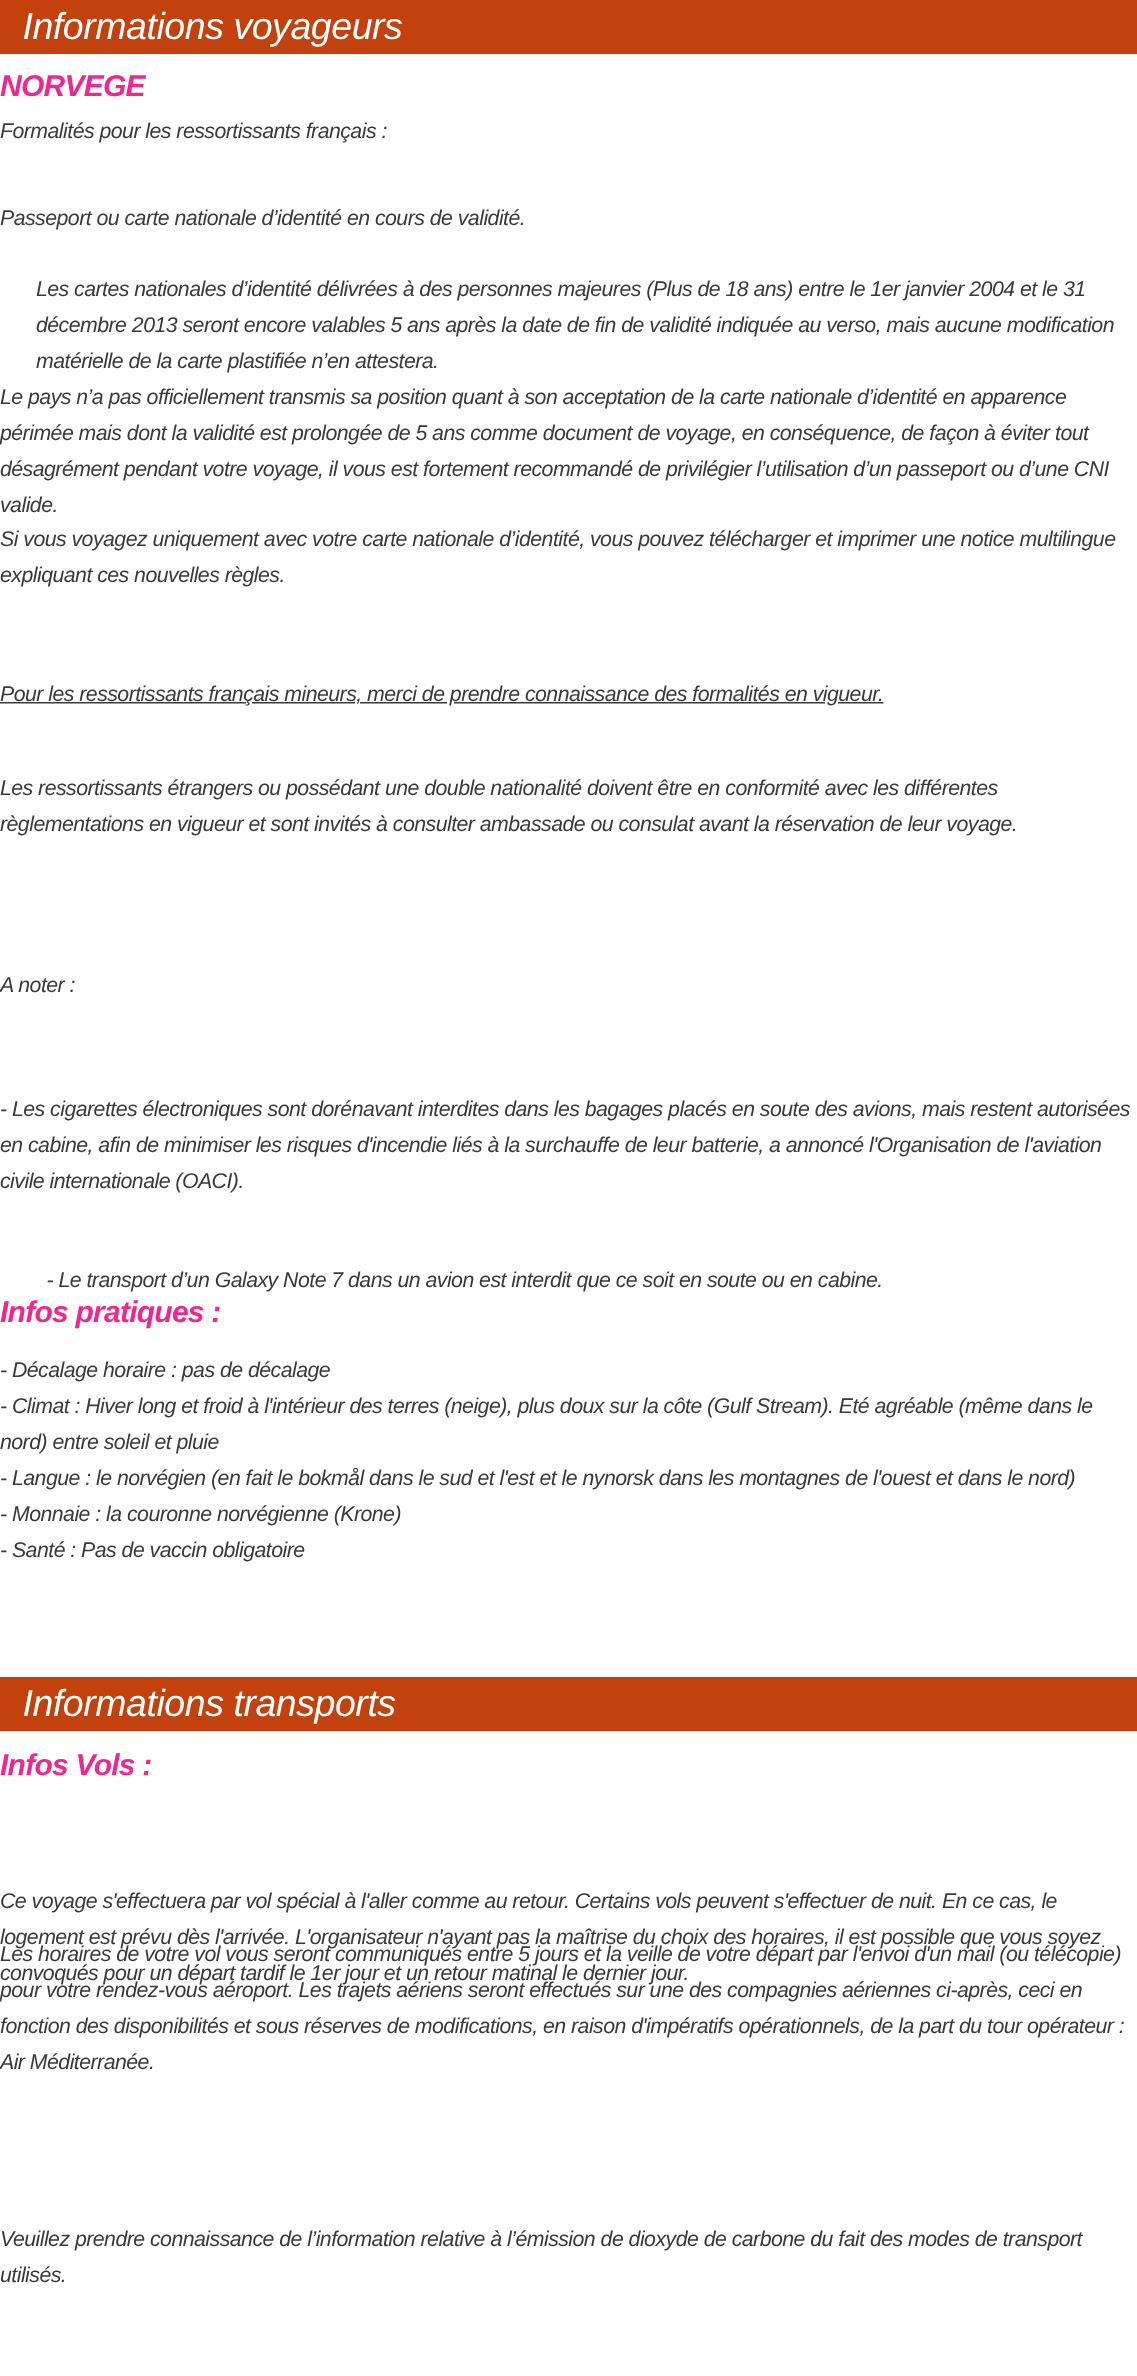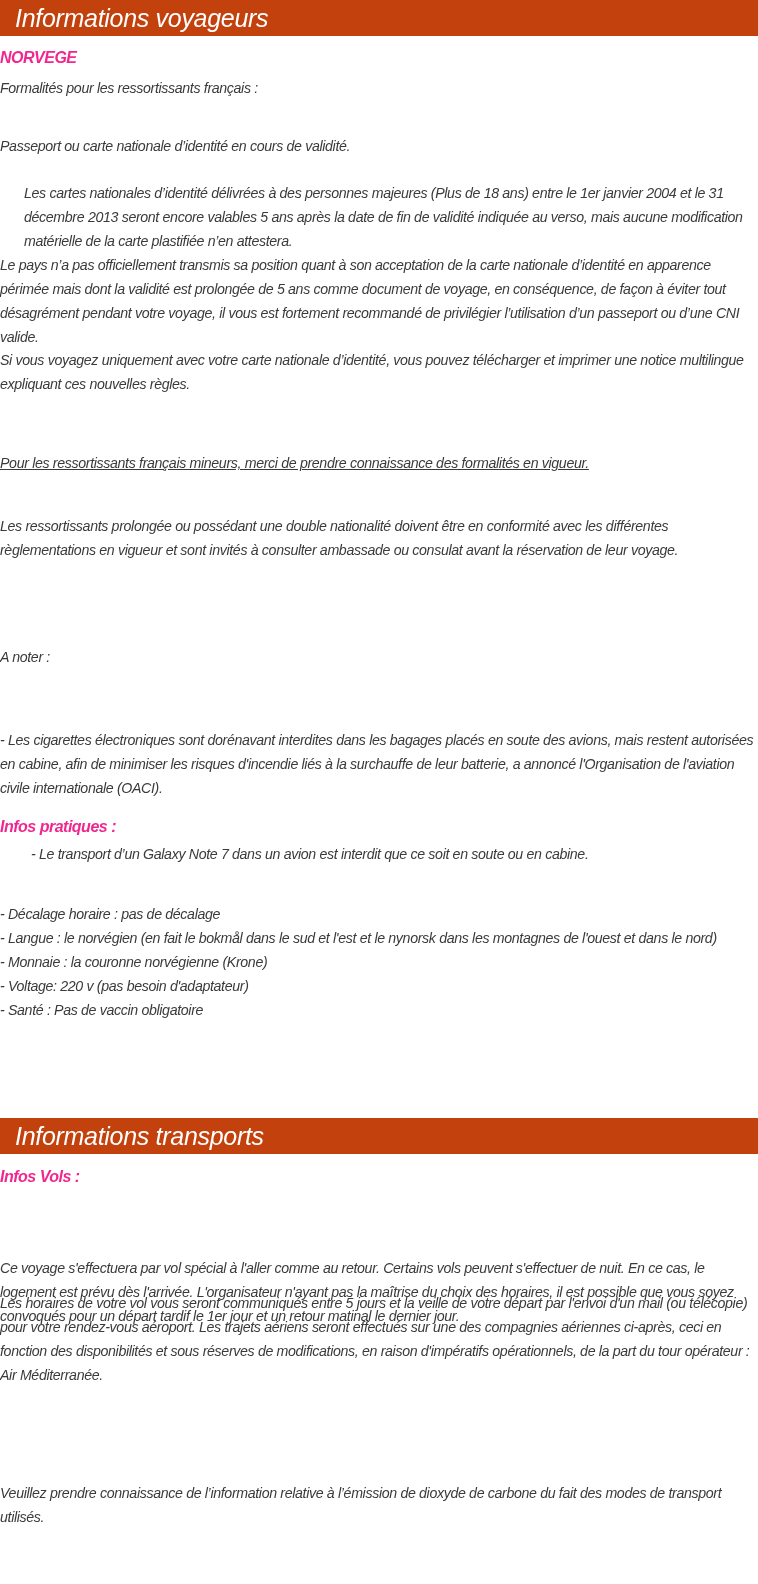--- a/index.html
+++ b/index.html
@@ -8,52 +8,52 @@
       font-family: "Liberation Sans", sans-serif;
     }
     .band {
       position: absolute; left: 0; width: 758px; height: 36px;
       background: #c2410c; color: #ffffff;
       font-style: italic; font-size: 25px; line-height: 36px;
       padding-left: 15px; box-sizing: border-box; letter-spacing: -0.3px;
     }
     .h-pink {
       position: absolute; left: 0; color: #f0278f;
-      font-style: italic; font-size: 16px; font-weight: bold; letter-spacing: -0.5px;
+      font-style: italic; font-size: 20px; font-weight: bold; letter-spacing: -0.5px;
       line-height: 30px;
     }
     .p {
       position: absolute; left: 0; width: 756px; color: #3a3a3a;
       font-style: italic; font-size: 14.2px; line-height: 24px; letter-spacing: -0.35px;
       margin: 0;
     }
   </style>
 </head>
 <body>
 
 <div class="band" style="top:0;">Informations voyageurs</div>
 <div class="h-pink" style="top:43px;">NORVEGE</div>
 
 <p class="p" style="top:76px;">Formalités pour les ressortissants français :</p>
 <p class="p" style="top:134px;">Passeport ou carte nationale d’identité en cours de validité.</p>
 <p class="p" style="top:181px;padding-left:24px;">Les cartes nationales d’identité délivrées à des personnes majeures (Plus de 18 ans) entre le 1er janvier 2004 et le 31 décembre 2013 seront encore valables 5 ans après la date de fin de validité indiquée au verso, mais aucune modification matérielle de la carte plastifiée n’en attestera.</p>
 <p class="p" style="top:253px;">Le pays n’a pas officiellement transmis sa position quant à son acceptation de la carte nationale d’identité en apparence périmée mais dont la validité est prolongée de 5 ans comme document de voyage, en conséquence, de façon à éviter tout désagrément pendant votre voyage, il vous est fortement recommandé de privilégier l’utilisation d’un passeport ou d’une CNI valide.</p>
 <p class="p" style="top:348px;">Si vous voyagez uniquement avec votre carte nationale d’identité, vous pouvez télécharger et imprimer une notice multilingue expliquant ces nouvelles règles.</p>
 <p class="p" style="top:451px;text-decoration:underline;">Pour les ressortissants français mineurs, merci de prendre connaissance des formalités en vigueur.</p>
-<p class="p" style="top:514px;">Les ressortissants prolongée ou possédant une double nationalité doivent être en conformité avec les différentes règlementations en vigueur et sont invités à consulter ambassade ou consulat avant la réservation de leur voyage.</p>
+<p class="p" style="top:514px;">Les ressortissants étrangers ou possédant une double nationalité doivent être en conformité avec les différentes règlementations en vigueur et sont invités à consulter ambassade ou consulat avant la réservation de leur voyage.</p>
 <p class="p" style="top:645px;">A noter :</p>
 <p class="p" style="top:728px;">- Les cigarettes électroniques sont dorénavant interdites dans les bagages placés en soute des avions, mais restent autorisées en cabine, afin de minimiser les risques d'incendie liés à la surchauffe de leur batterie, a annoncé l'Organisation de l'aviation civile internationale (OACI).</p>
 <p class="p" style="top:842px;margin-left:31px;">- Le transport d’un Galaxy Note 7 dans un avion est interdit que ce soit en soute ou en cabine.</p>
 
-<div class="h-pink" style="top:812px;">Infos pratiques :</div>
+<div class="h-pink" style="top:860px;">Infos pratiques :</div>
 <div class="p" style="top:902px;">
   <div>- Décalage horaire : pas de décalage</div>
+  <div>- Climat : Hiver long et froid à l'intérieur des terres (neige), plus doux sur la côte (Gulf Stream). Eté agréable (même dans le nord) entre soleil et pluie</div>
   <div>- Langue : le norvégien (en fait le bokmål dans le sud et l'est et le nynorsk dans les montagnes de l'ouest et dans le nord)</div>
   <div>- Monnaie : la couronne norvégienne (Krone)</div>
-  <div>- Voltage: 220 v (pas besoin d'adaptateur)</div>
   <div>- Santé : Pas de vaccin obligatoire</div>
 </div>
 
 <div class="band" style="top:1118px;">Informations transports</div>
 <div class="h-pink" style="top:1162px;">Infos Vols :</div>
 
 <p class="p" style="top:1256px;">Ce voyage s'effectuera par vol spécial à l'aller comme au retour. Certains vols peuvent s'effectuer de nuit. En ce cas, le logement est prévu dès l'arrivée. L'organisateur n'ayant pas la maîtrise du choix des horaires, il est possible que vous soyez convoqués pour un départ tardif le 1er jour et un retour matinal le dernier jour.</p>
 <p class="p" style="top:1291px;">Les horaires de votre vol vous seront communiqués entre 5 jours et la veille de votre départ par l'envoi d'un mail (ou télécopie) pour votre rendez-vous aéroport. Les trajets aériens seront effectués sur une des compagnies aériennes ci-après, ceci en fonction des disponibilités et sous réserves de modifications, en raison d'impératifs opérationnels, de la part du tour opérateur : Air Méditerranée.</p>
 <p class="p" style="top:1481px;">Veuillez prendre connaissance de l’information relative à l’émission de dioxyde de carbone du fait des modes de transport utilisés.</p>
 

